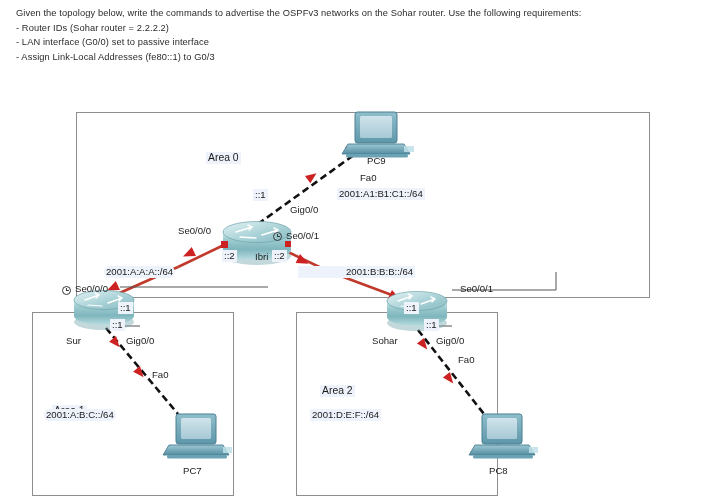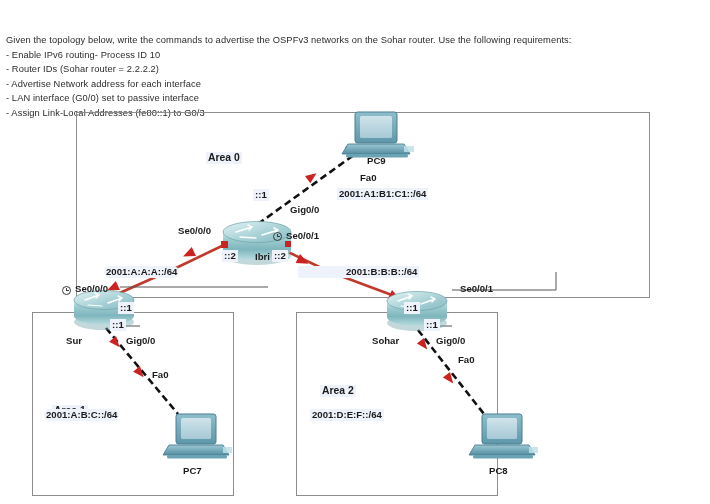--- a/index.html
+++ b/index.html
@@ -12,42 +12,40 @@
     height: 504px;
     position: relative;
     overflow: hidden;
     font-family: "Liberation Sans", sans-serif;
     color: #231f20;
   }
 
   
   #question-block {
     position: absolute;
-    left: 6px;
+    left: 16px;
     top: 6px;
     width: 690px;
-    margin-top: 27px;
   }
   #question-block .q-line {
     font-size: 9.3px;
     line-height: 14.6px;
     color: #2b2b2b;
     white-space: nowrap;
     letter-spacing: 0.01em;
   }
   #question-block .q-intro { font-size: 9.3px; }
 
   
   #diagram {
     position: absolute;
     left: 0;
     top: 104px;
     width: 710px;
     height: 400px;
-    font-weight: bold;
   }
   #diagram-svg {
     position: absolute;
     left: 0;
     top: 0;
     width: 710px;
     height: 400px;
   }
 
   
@@ -103,23 +101,21 @@
     width: 2.6px;
     height: 1.1px;
     background: #3a3a3a;
   }
 </style>
 </head>
 <body>
 
 <div id="question-block">
   <div class="q-line q-intro">Given the topology below, write the commands to advertise the OSPFv3 networks on the Sohar router. Use the following requirements:</div>
-  <div class="q-line">- Enable IPv6 routing- Process ID 10</div>
   <div class="q-line">- Router IDs (Sohar router = 2.2.2.2)</div>
-  <div class="q-line">- Advertise Network address for each interface</div>
   <div class="q-line">- LAN interface (G0/0) set to passive interface</div>
   <div class="q-line">- Assign Link-Local Addresses (fe80::1) to G0/3</div>
 </div>
 
 <div id="diagram">
 
   <div class="area-box" id="area0-box"></div>
   <div class="area-box" id="area1-box"></div>
   <div class="area-box" id="area2-box"></div>
 

